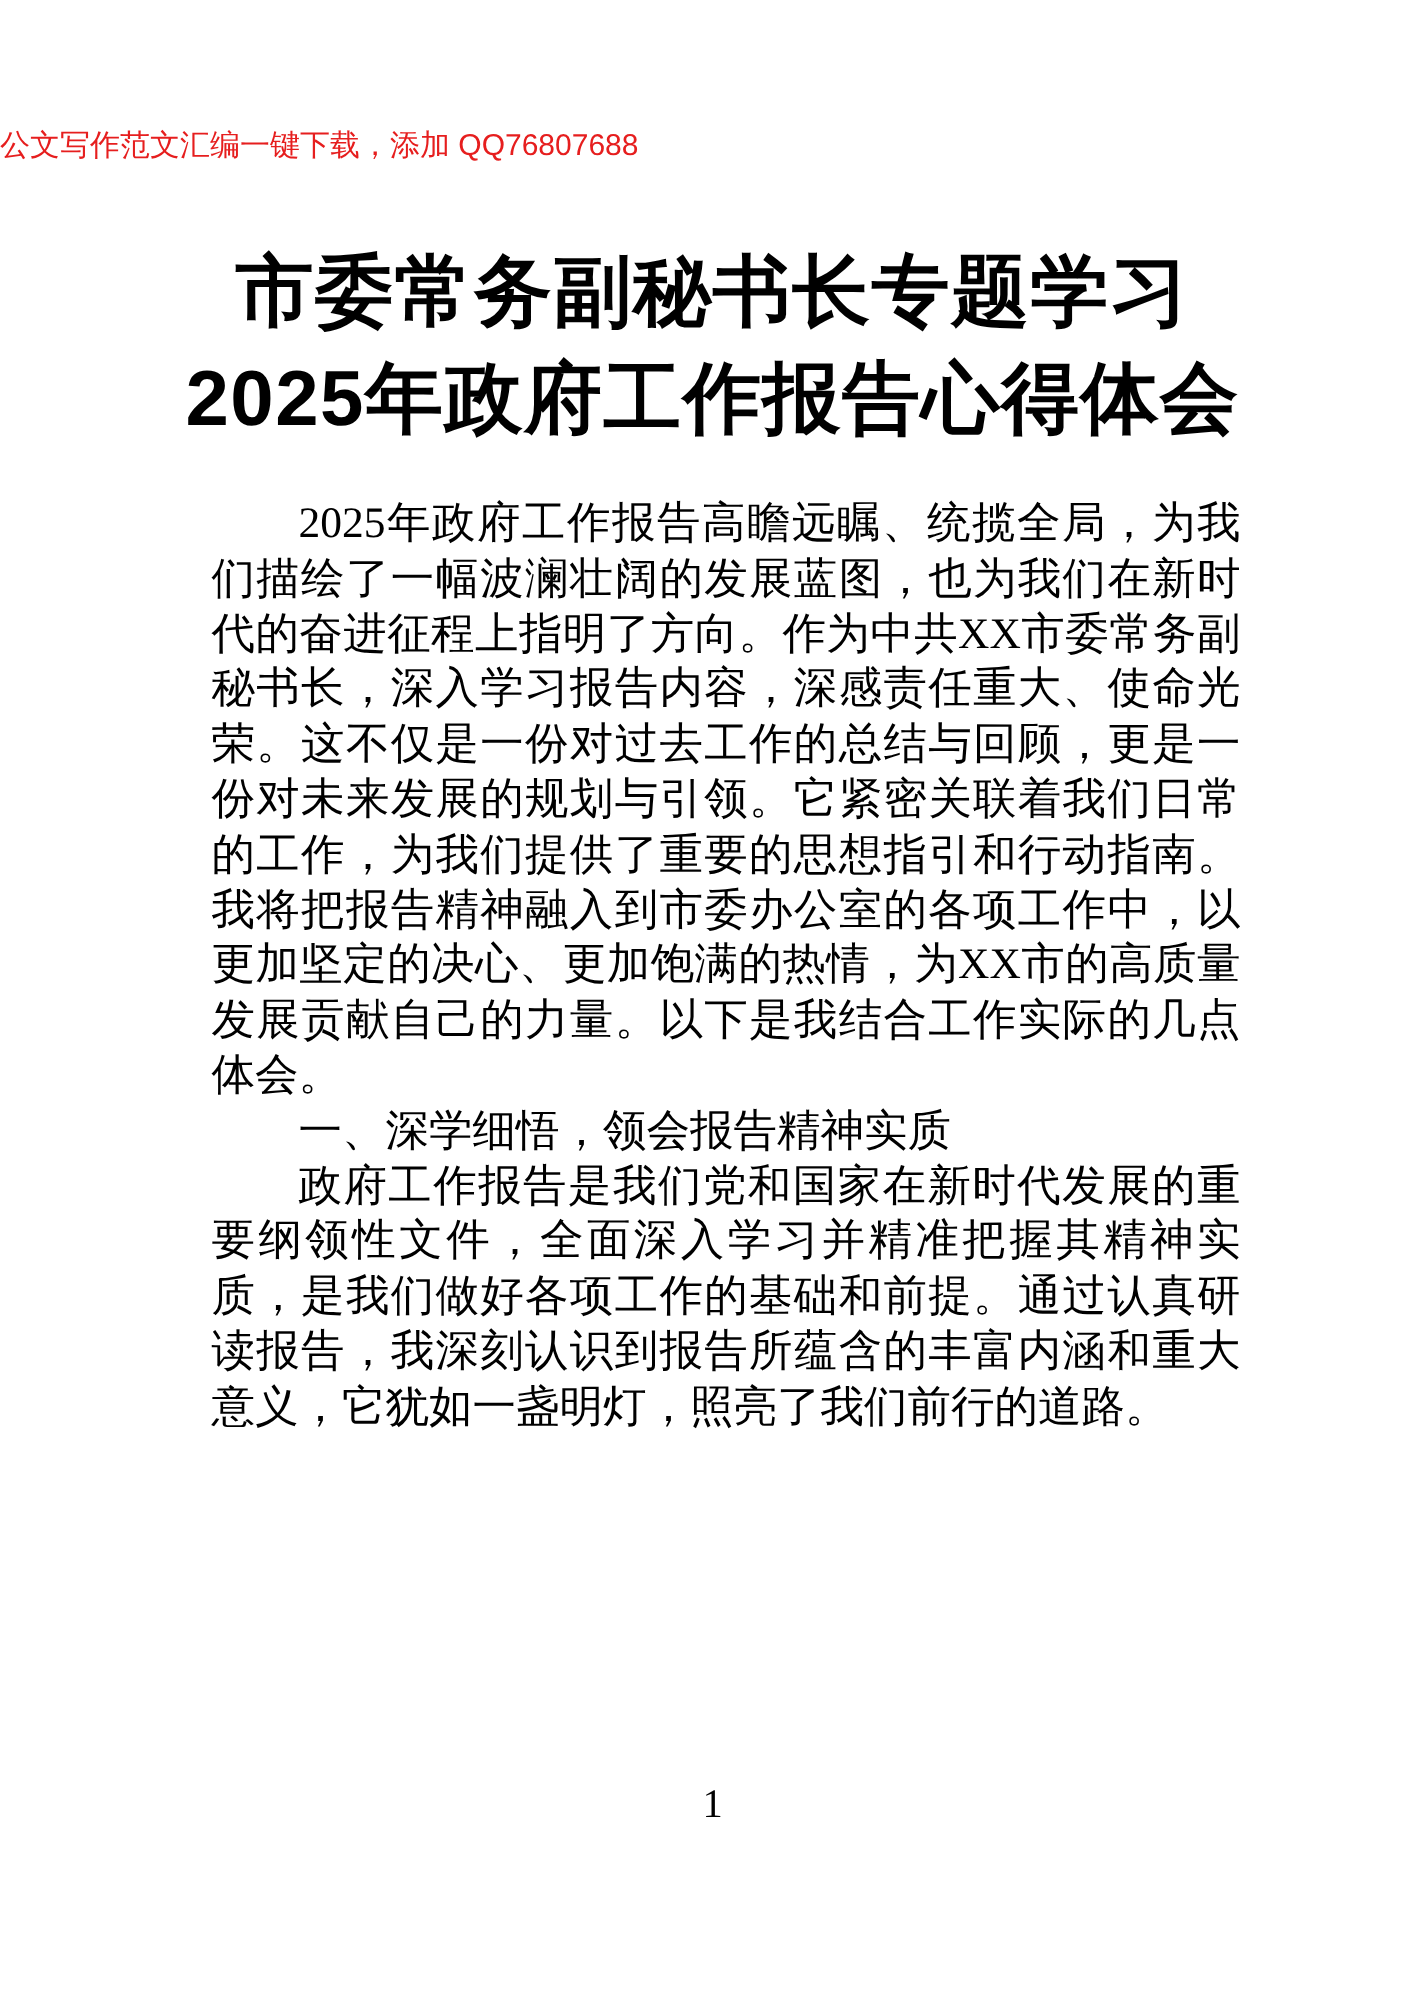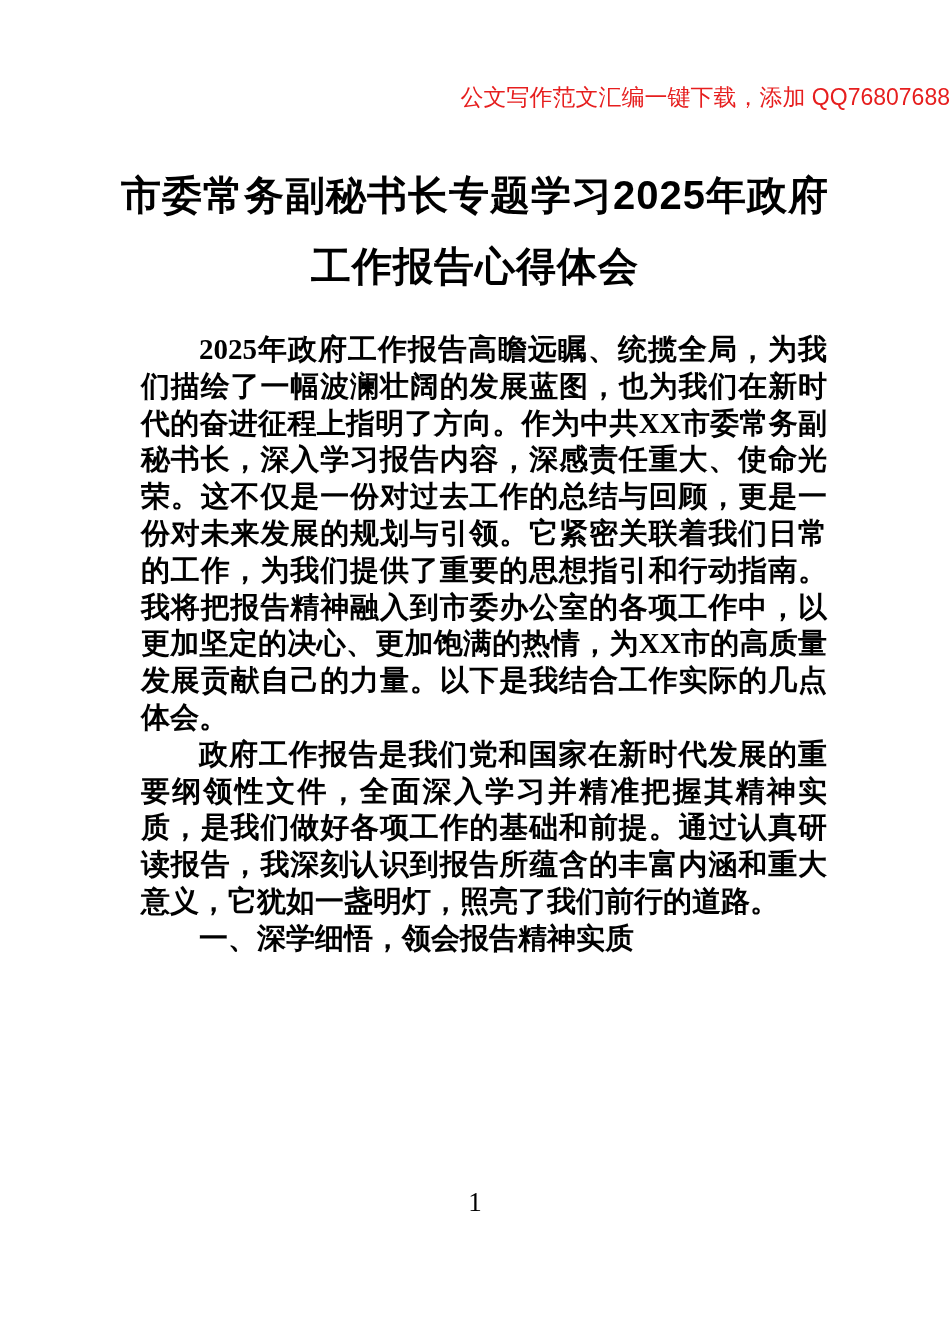--- a/index.html
+++ b/index.html
@@ -12,50 +12,49 @@
     background: #ffffff;
     overflow: hidden;
     color: #000000;
     font-family: "Liberation Serif", "DejaVu Serif", serif;
   }
   .notice {
     position: absolute;
     top: 83px;
     left: 0;
     width: 100%;
-    text-align: right;
-    font-size: 23px;
+    text-align: left;
+    font-size: 20px;
     line-height: 28px;
     font-family: "Liberation Sans", "DejaVu Sans", sans-serif;
   }
   .doc-title {
     position: absolute;
     top: 160px;
     left: 115px;
     width: 720px;
     text-align: center;
-    font-size: 40px;
+    font-size: 52px;
     font-weight: 700;
     line-height: 71px;
     letter-spacing: 1px;
     font-family: "Liberation Sans", "DejaVu Sans", sans-serif;
   }
   .doc-body {
     position: absolute;
     top: 331px;
     left: 141px;
     width: 686px;
     font-size: 29px;
     line-height: 36.8px;
     text-align: justify;
   }
   .doc-body p.para {
     text-indent: 2em;
     margin: 0;
-    font-weight: bold;
   }
   .page-number {
     position: absolute;
     top: 1186px;
     left: 0;
     width: 100%;
     text-align: center;
     font-size: 27px;
     line-height: 32px;
   }
@@ -63,18 +62,18 @@
 </head>
 <body>
 
 <div class="page" style="background: rgb(255, 255, 255); color: rgb(0, 0, 0);">
   <div class="notice" style="color: rgb(230, 30, 30);">公文写作范文汇编一键下载，添加 QQ76807688</div>
 
   <h1 class="doc-title">市委常务副秘书长专题学习2025年政府工作报告心得体会</h1>
 
   <div class="doc-body">
       <p class="para">2025年政府工作报告高瞻远瞩、统揽全局，为我们描绘了一幅波澜壮阔的发展蓝图，也为我们在新时代的奋进征程上指明了方向。作为中共XX市委常务副秘书长，深入学习报告内容，深感责任重大、使命光荣。这不仅是一份对过去工作的总结与回顾，更是一份对未来发展的规划与引领。它紧密关联着我们日常的工作，为我们提供了重要的思想指引和行动指南。我将把报告精神融入到市委办公室的各项工作中，以更加坚定的决心、更加饱满的热情，为XX市的高质量发展贡献自己的力量。以下是我结合工作实际的几点体会。</p>
+      <p class="para heading">一、深学细悟，领会报告精神实质</p>
       <p class="para">政府工作报告是我们党和国家在新时代发展的重要纲领性文件，全面深入学习并精准把握其精神实质，是我们做好各项工作的基础和前提。通过认真研读报告，我深刻认识到报告所蕴含的丰富内涵和重大意义，它犹如一盏明灯，照亮了我们前行的道路。</p>
-      <p class="para heading">一、深学细悟，领会报告精神实质</p>
     </div>
 
   <div class="page-number">1</div>
 </div>
 
 </body></html>

